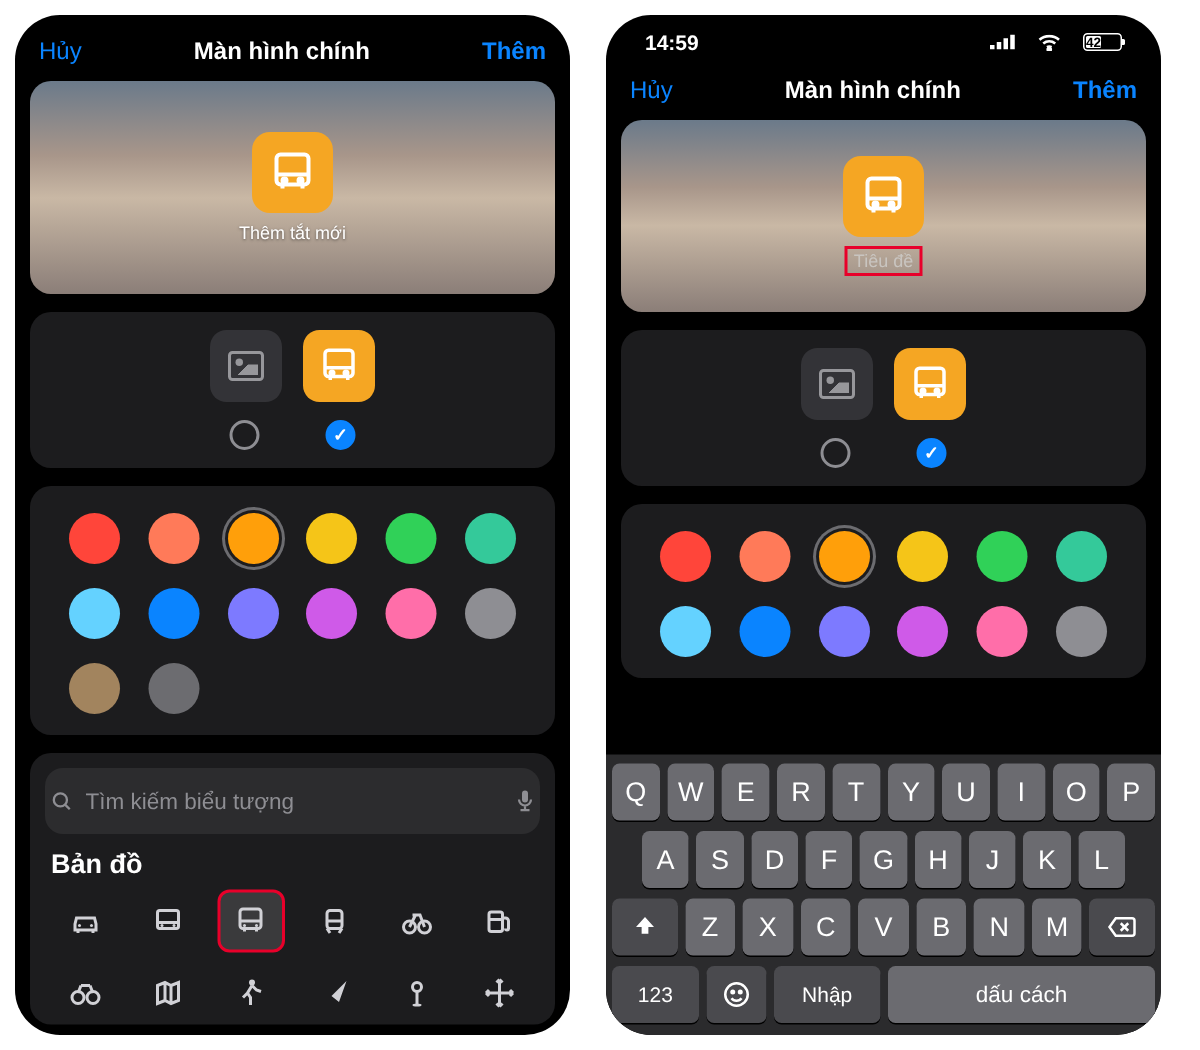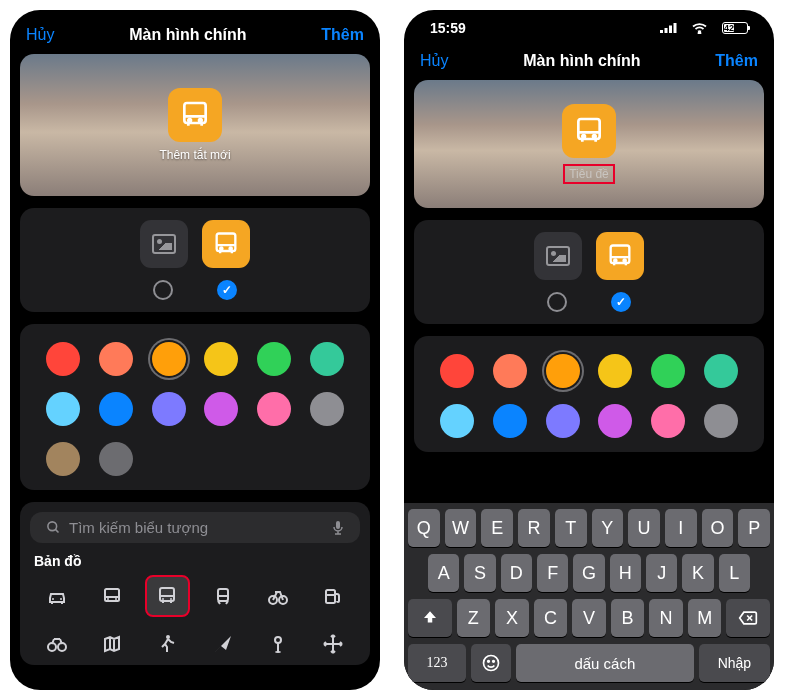--- a/index.html
+++ b/index.html
@@ -88,46 +88,46 @@
   .img-ph::before { content:''; position:absolute; left:3px; top:3px; width:5px; height:5px; border-radius:50%; background:#97979b; }
   .img-ph::after { content:''; position:absolute; left:2px; right:2px; bottom:2px; height:7px; background:linear-gradient(135deg, transparent 40%, #97979b 40%); }
   .radio-row { display:flex; justify-content:center; gap: 44px; }
   .radio { width: 20px; height: 20px; border-radius: 50%; border: 2px solid #8e8e93; }
   .radio.checked { background:#0a84ff; border-color:#0a84ff; display:flex; align-items:center; justify-content:center; }
   .radio.checked::after { content:'✓'; color:#fff; font-size:12px; font-weight:700; }
   .color-grid { display:grid; grid-template-columns: repeat(6, 1fr); gap: 16px 18px; justify-items:center; padding: 6px 14px 2px; }
   .swatch { width: 34px; height: 34px; border-radius: 50%; }
   .swatch.selected { box-shadow: 0 0 0 2px #1c1c1e, 0 0 0 4px #6c6c70; }
   .search-row {
-    background:#2c2c2e; border-radius: 12px; height: 31px;
-    display:flex; align-items:center; padding: 0 16px; gap:8px;
+    background:#2c2c2e; border-radius: 12px; height: 44px;
+    display:flex; align-items:center; padding: 0 4px; gap:8px;
     color:#8e8e93; margin: 0 0 8px;
   }
   .search-row input { flex:1; background:transparent; border:0; outline:0; color:#fff; font-size:15px; }
   .search-row input::placeholder { color:#8e8e93; }
-  .section-title { font-size:14px; font-weight:600; padding: 2px 4px 6px; }
+  .section-title { font-size:18px; font-weight:600; padding: 2px 4px 6px; }
   .icon-grid { display:grid; grid-template-columns: repeat(6, 1fr); gap:6px 10px; padding: 0 4px; }
   .icon-cell { height:42px; display:flex; align-items:center; justify-content:center; border-radius:8px; }
   .icon-cell.hl { border: 2px solid #e8002a; background:#3a3a3c; }
   .icon-glyph { color:#d1d1d6; }
   
   .keyboard {
     position:absolute; left:0; right:0; bottom:0;
     background:#2b2b2d; padding: 6px 4px 8px;
   }
   .krow { display:flex; gap:5px; justify-content:center; margin-bottom:7px; }
   .key {
     background:#6b6b70; color:#fff; border-radius:5px;
     height:38px; display:flex; align-items:center; justify-content:center;
     font-size:18px; flex:1; box-shadow: 0 1px 0 #000;
   }
   .key.dark { background:#4a4a4e; }
   .key.space { flex: 4; font-size:15px; }
   .key.enter { flex: 1.6; font-size:14px; }
-  .key.small { flex:1.3;font-family:Liberation Serif, serif; }
+  .key.small { flex:1.3; }
   .krow.mid { padding: 0 20px; }
   .svg-icon { width: 24px; height: 24px; }
 </style>
 </head>
 <body>
 
 <div class="phone">
   <div class="nav-bar" style="margin-top:10px;">
     <span class="nav-btn">Hủy</span>
     <span class="nav-title">Màn hình chính</span>
@@ -286,21 +286,21 @@
               <path d="M12 3v18M3 12h18M12 3l-2 2M12 3l2 2M12 21l-2-2M12 21l2-2M3 12l2-2M3 12l2 2M21 12l-2-2M21 12l-2 2" stroke="#d1d1d6" stroke-width="2" fill="none"></path>
             </svg>
           </div>
         </div>
     </div>
   </div>
 </div>
 
 <div class="phone">
   <div class="status-bar">
-    <span>15:59</span>
+    <span>14:59</span>
     <div class="status-icons">
       <svg class="signal" viewBox="0 0 17 10" fill="#fff">
           <rect x="0" y="7" width="3" height="3"></rect>
           <rect x="4.5" y="5" width="3" height="5"></rect>
           <rect x="9" y="2.5" width="3" height="7.5"></rect>
           <rect x="13.5" y="0" width="3" height="10"></rect>
         </svg>
       <svg class="wifi" viewBox="0 0 15 11" fill="none" stroke="#fff" stroke-width="1.8">
           <path d="M1 3.5a10 10 0 0113 0M3.5 6a6.5 6.5 0 018 0M6 8.5a3 3 0 013 0"></path>
           <circle cx="7.5" cy="10" r="1" fill="#fff"></circle>
@@ -420,17 +420,17 @@
     <div class="krow" style="margin-bottom:0;">
       <div class="key dark small" style="font-size:14px;">123</div>
       <div class="key dark" style="flex:0.9;">
         <svg width="20" height="20" viewBox="0 0 24 24" fill="none" stroke="#fff" stroke-width="2">
             <circle cx="12" cy="12" r="9"></circle>
             <circle cx="9" cy="10" r="1" fill="#fff"></circle>
             <circle cx="15" cy="10" r="1" fill="#fff"></circle>
             <path d="M8 15c1 1.5 2.5 2 4 2s3-.5 4-2"></path>
           </svg>
       </div>
+      <div class="key dark enter">Nhập</div>
       <div class="key space">dấu cách</div>
-      <div class="key dark enter">Nhập</div>
     </div>
   </div>
 </div>
 
 </body></html>

